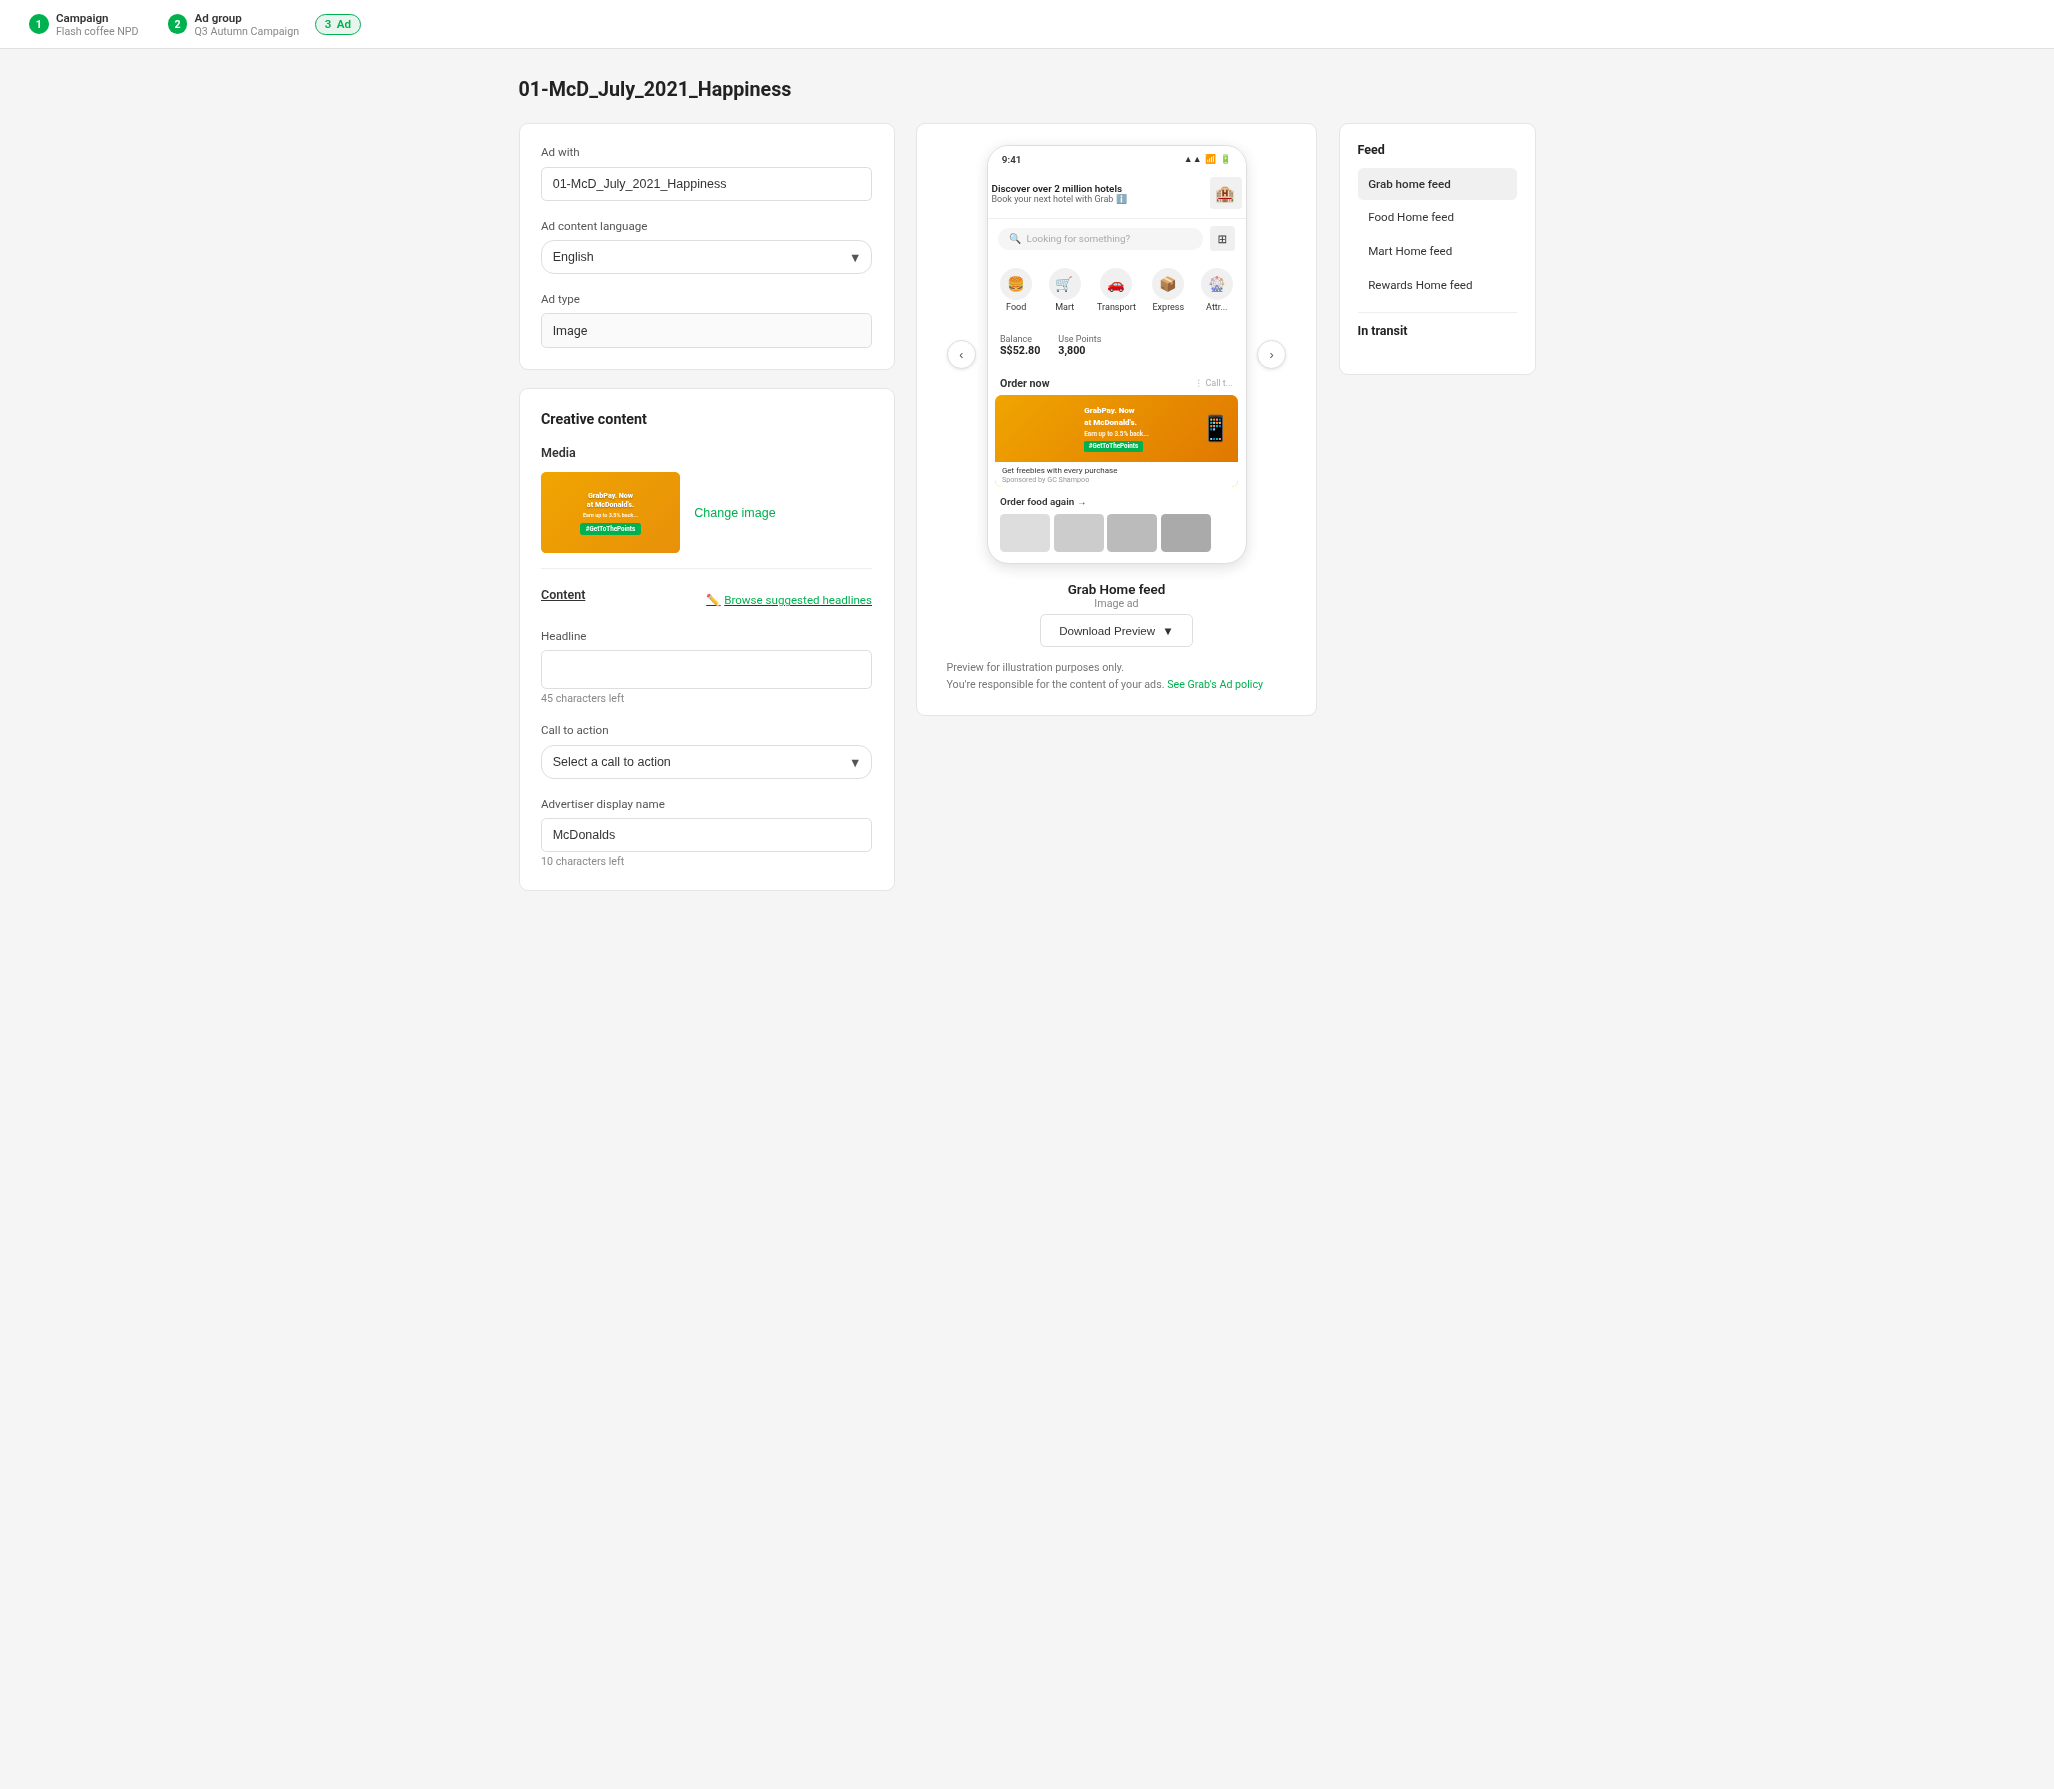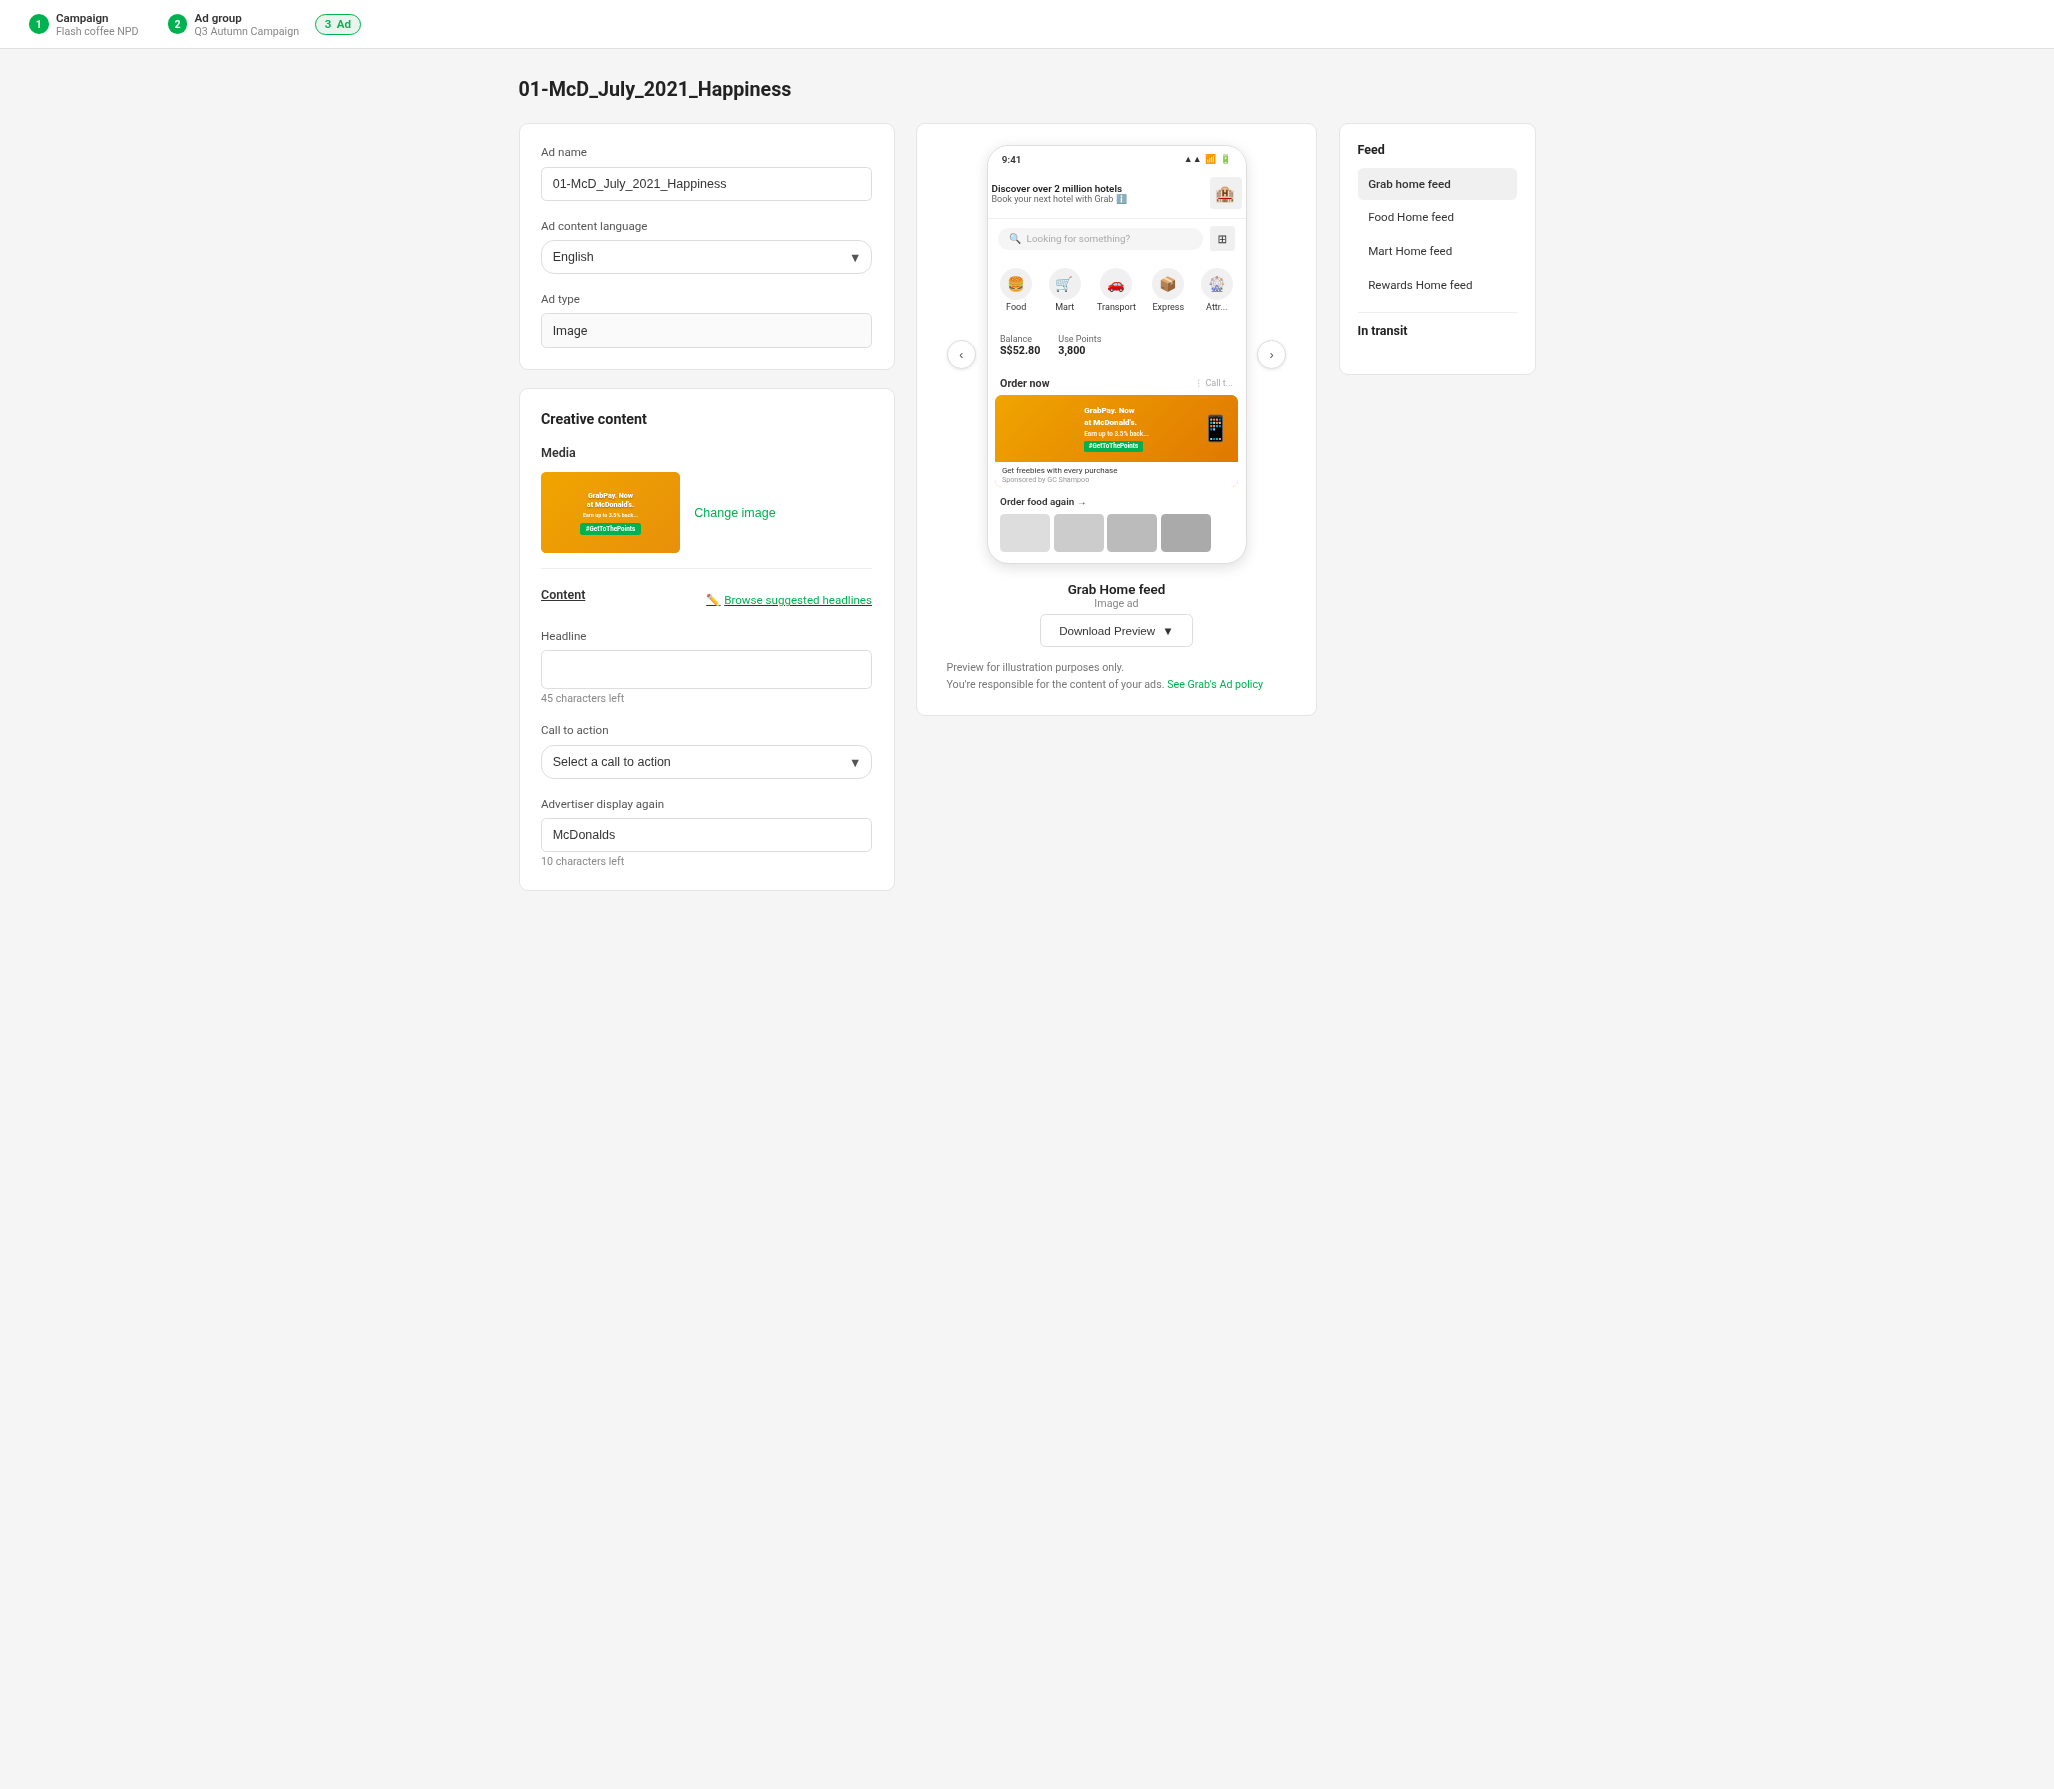--- a/index.html
+++ b/index.html
@@ -458,21 +458,21 @@
 
 <div class="page-content">
   <div class="page-title">01-McD_July_2021_Happiness</div>
 
   <div class="main-layout">
 
     <div class="left-panel">
 
       <div class="card">
         <div class="form-group">
-          <label class="form-label">Ad name</label>
+          <label class="form-label">Ad with</label>
           <input class="form-input" type="text" value="01-McD_July_2021_Happiness" style="">
         </div>
         <div class="form-group">
           <label class="form-label">Ad content language</label>
           <div class="form-select-wrapper">
             <select>
               <option>English</option>
             </select>
             <span class="chevron">▼</span>
           </div>
@@ -521,21 +521,21 @@
             <label class="form-label">Call to action</label>
             <div class="form-select-wrapper">
               <select>
                 <option>Select a call to action</option>
               </select>
               <span class="chevron">▼</span>
             </div>
           </div>
 
           <div class="form-group">
-            <label class="form-label">Advertiser display again</label>
+            <label class="form-label">Advertiser display name</label>
             <input class="form-input" type="text" value="McDonalds" style="">
             <div class="char-hint">10 characters left</div>
           </div>
         </div>
       </div>
     </div>
 
     <div class="middle-panel">
       <div class="preview-card">
 

